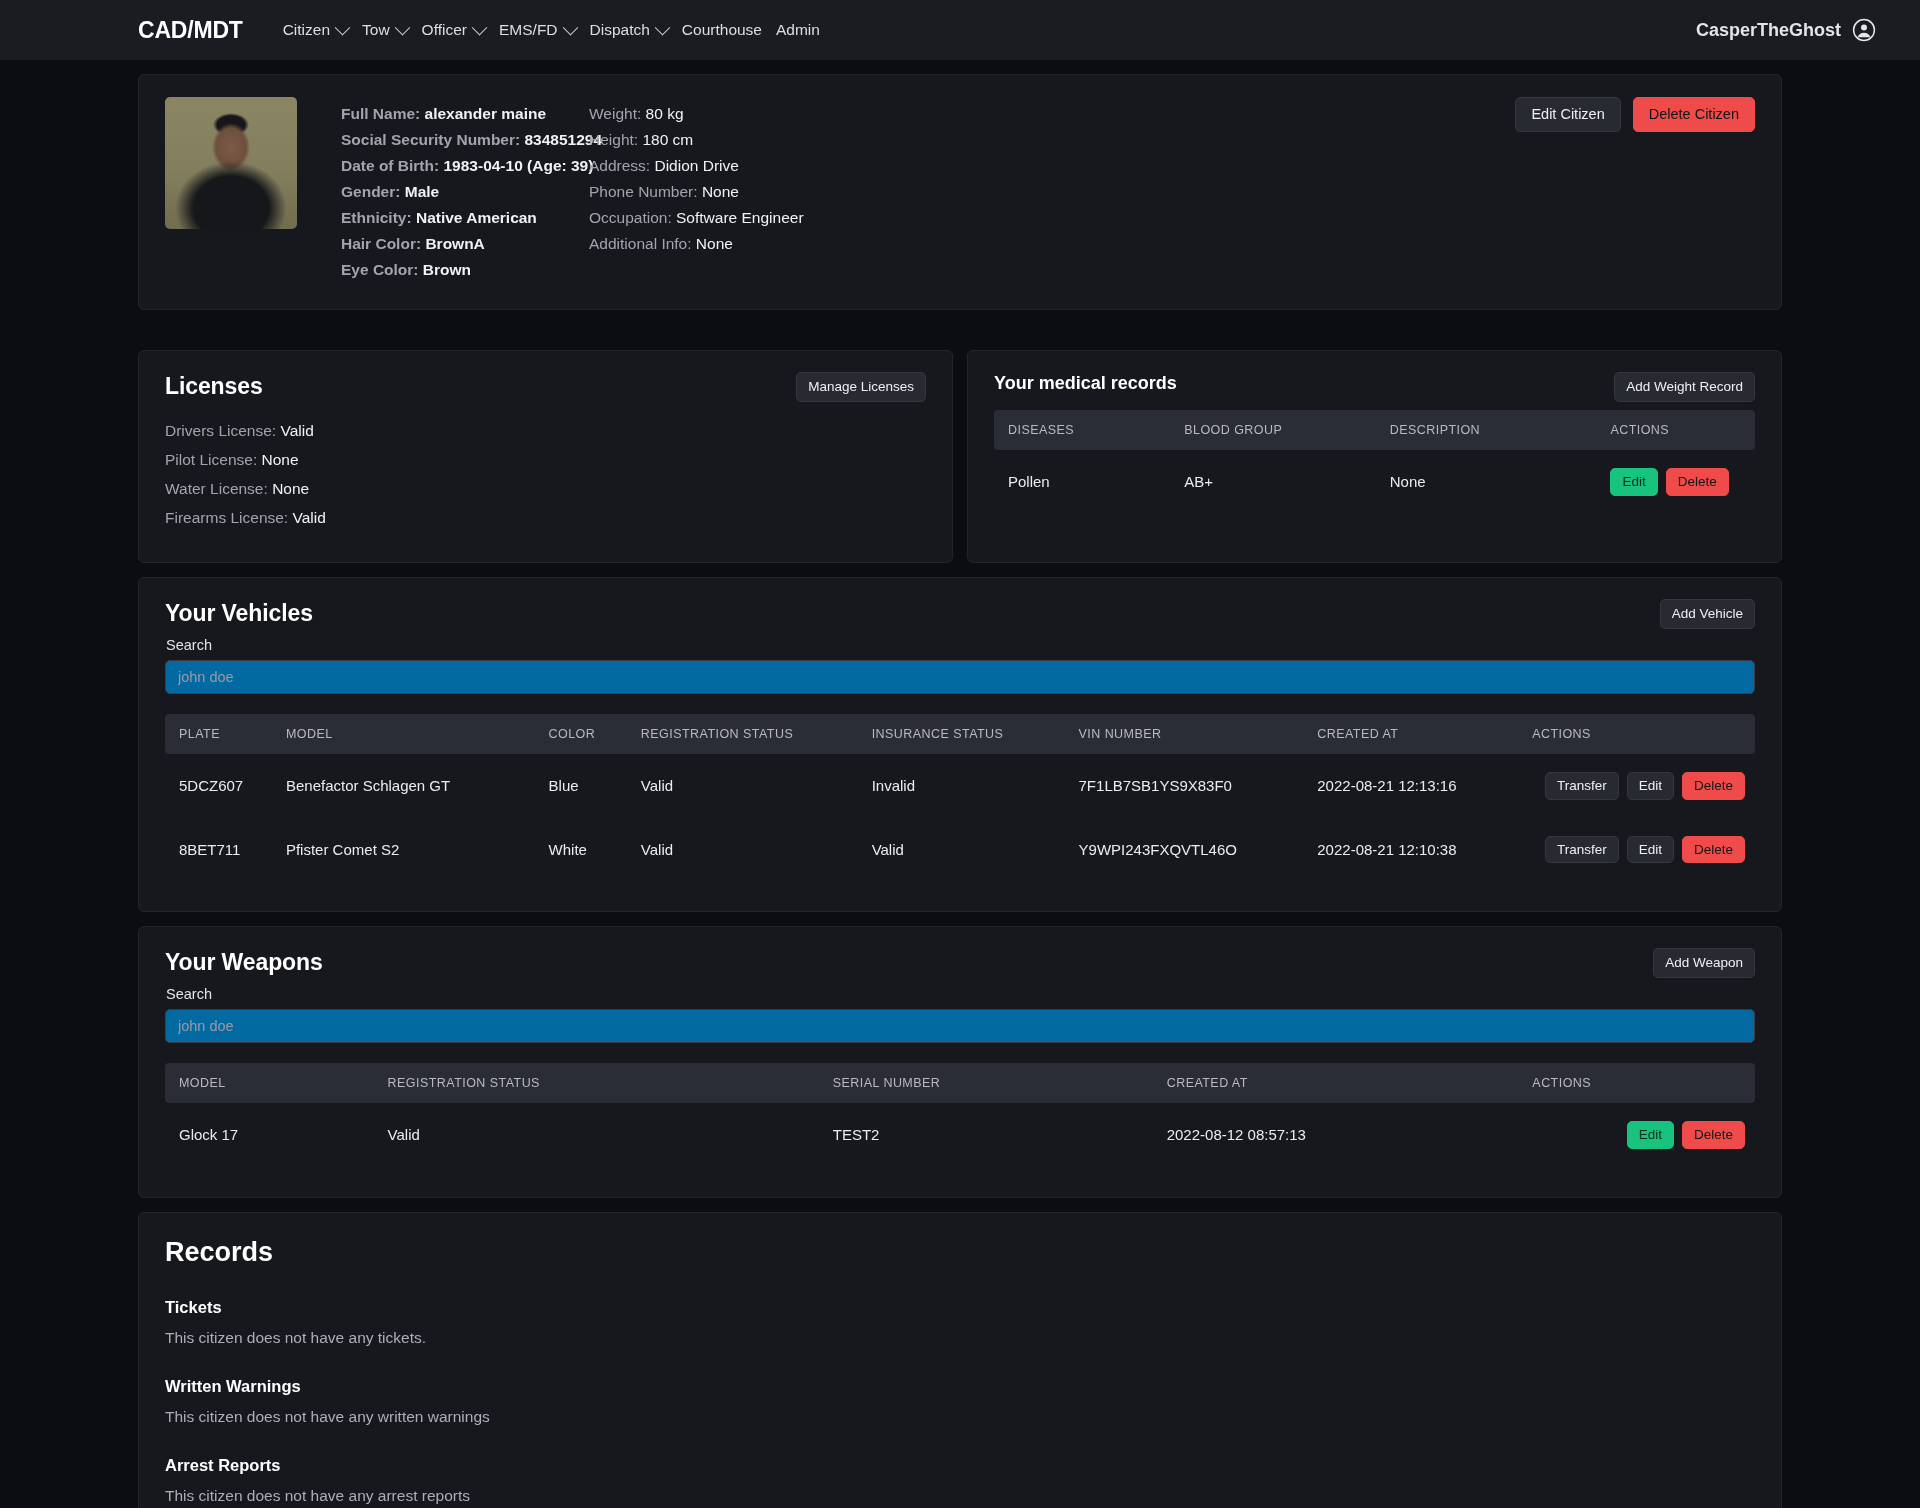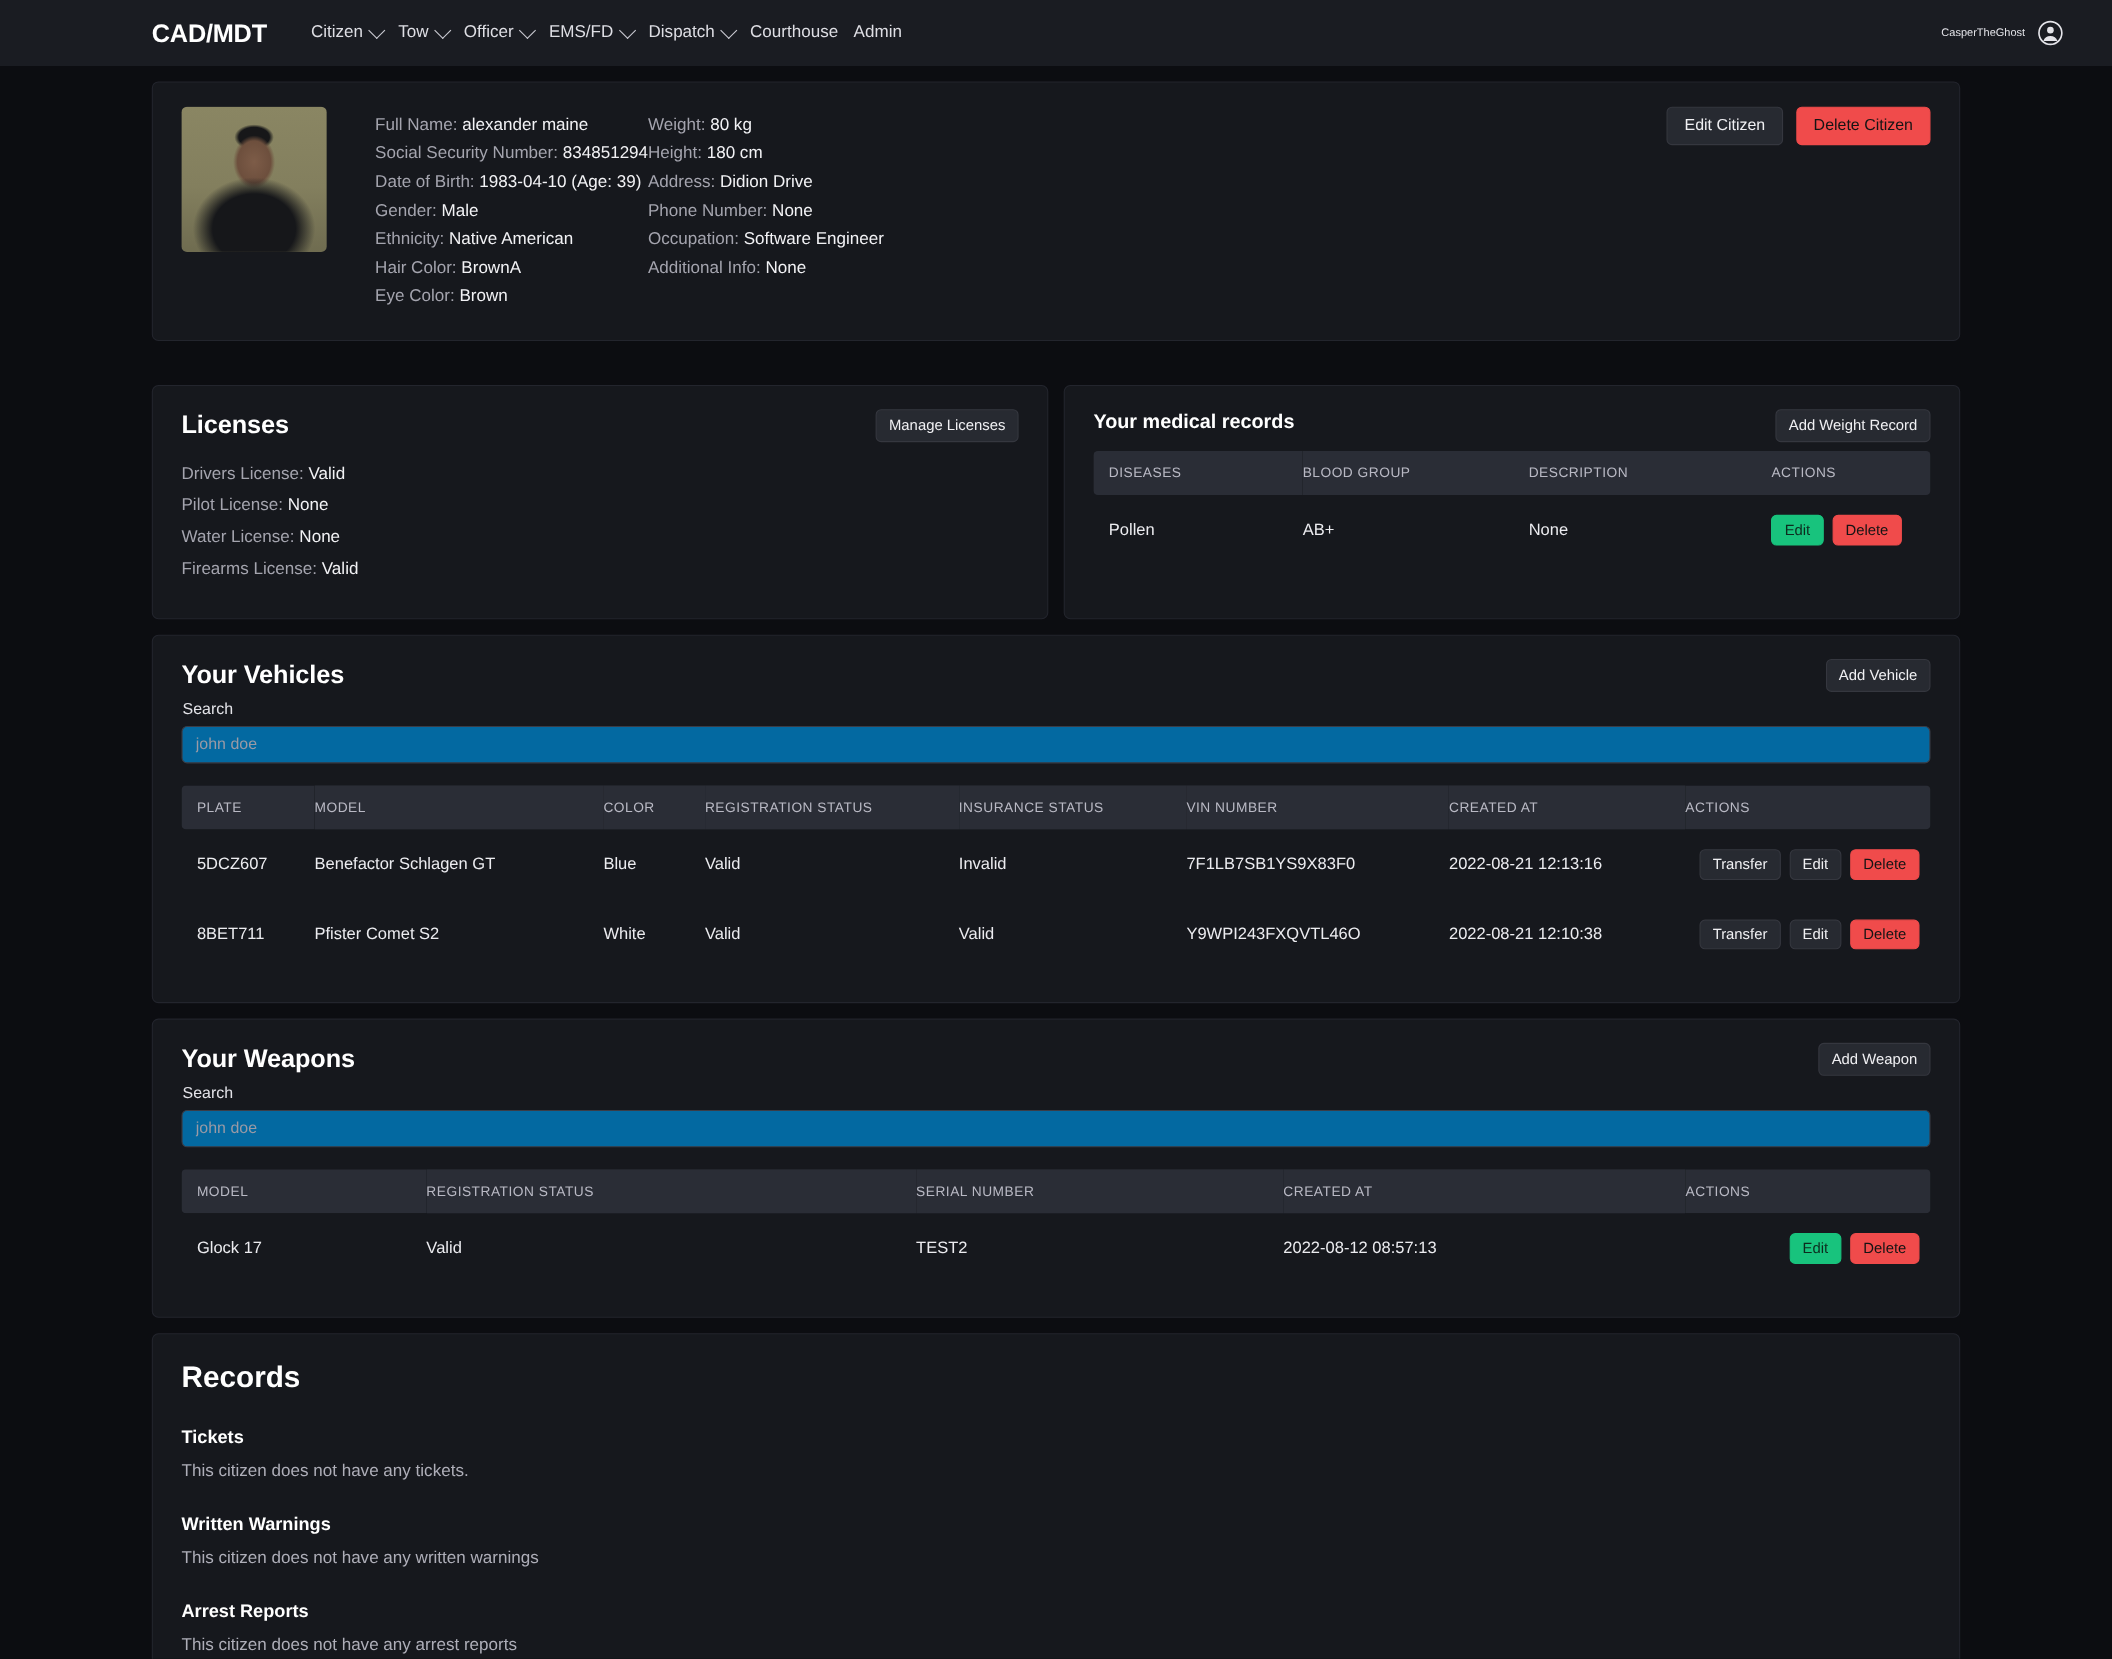--- a/index.html
+++ b/index.html
@@ -43,21 +43,21 @@
     width: 11px; height: 11px;
     border-right: 1.6px solid #c9c9d1;
     border-bottom: 1.6px solid #c9c9d1;
     transform: rotate(45deg) translate(-2px,-2px);
     display: inline-block;
   }
   .navright {
     position: absolute; right: 44px; top: 0; height: 60px;
     display: flex; align-items: center; gap: 11px;
   }
-  .username { font-size: 10px; color: #e4e4e9; }
+  .username { font-size: 18px; color: #e4e4e9; font-weight: bold; }
   .avatar-icon { width: 24px; height: 24px; display:block; }
 
   
   .page { padding: 14px 138px 0 138px; }
 
   .card {
     background: #16181d;
     border: 1px solid #23252d;
     border-radius: 6px;
     margin-bottom: 14px;
@@ -69,21 +69,21 @@
     width: 132px; height: 132px; border-radius: 5px;
     flex: 0 0 132px;
     background:
       radial-gradient(ellipse 62% 52% at 50% 84%, #16171a 0%, #16171a 46%, rgba(22,23,26,0) 68%),
       radial-gradient(ellipse 19% 24% at 50% 38%, #7d5c48 0%, #6d4f3d 60%, rgba(109,79,61,0) 76%),
       radial-gradient(ellipse 17% 11% at 50% 21%, #171719 0%, #171719 62%, rgba(23,23,25,0) 80%),
       linear-gradient(180deg, #8a8663 0%, #837f5e 55%, #6f6c50 100%);
     background-color: #8a8663;
   }
   .info-cols { display: flex; padding-left: 44px; gap: 0; padding-top: 4px; }
-  .info-col-a { width: 248px; }
+  .info-col-a { width: 248px; font-weight: bold; }
   .info-col-b { width: 430px; }
   .inforow {
     font-size: 15.5px;
     line-height: 24px;
     margin-bottom: 0;
     white-space: nowrap;
     padding: 1px 0;
   }
   .lbl { color: #a4a4ae; }
   .val { color: #f2f2f5; }

